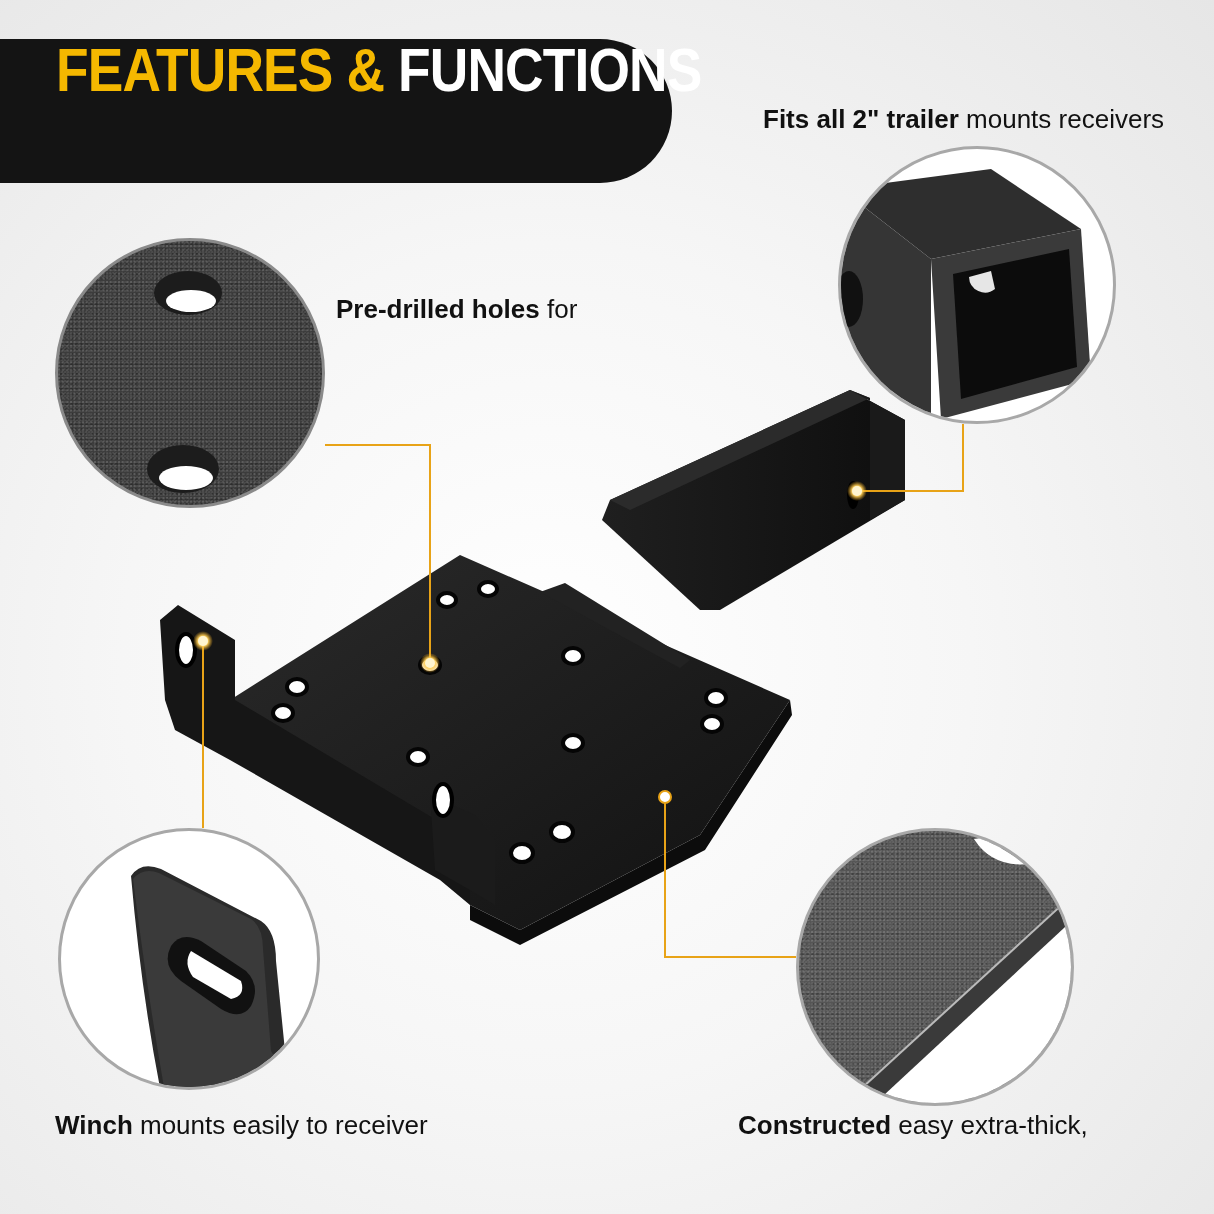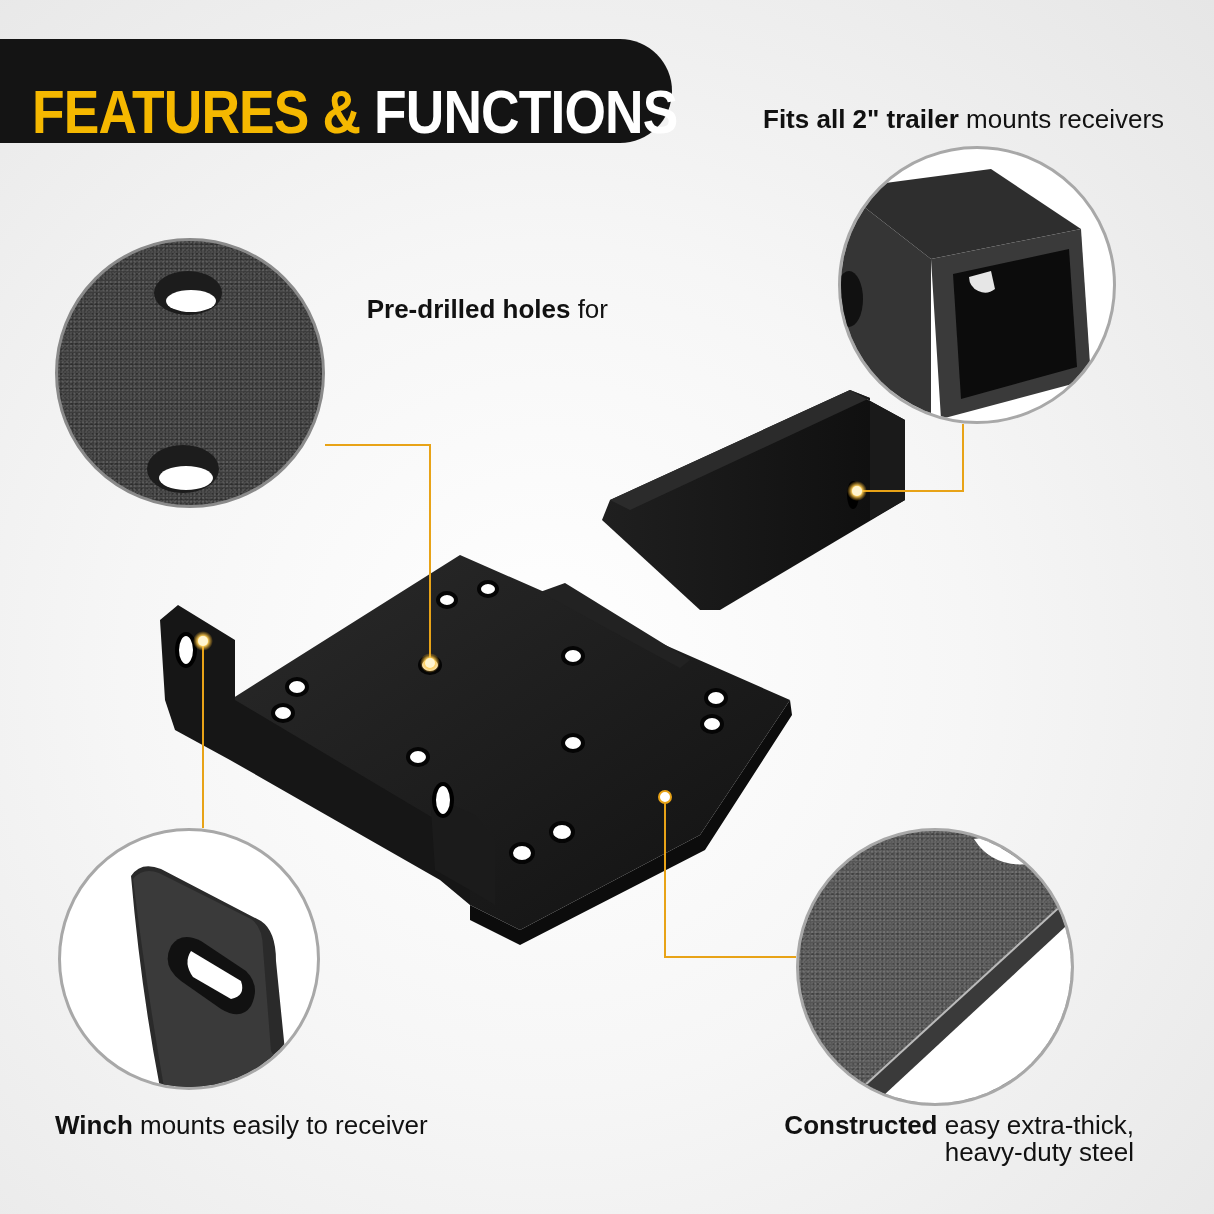--- a/index.html
+++ b/index.html
@@ -4,35 +4,35 @@
 <style>
   * { margin:0; padding:0; box-sizing:border-box; }
   html, body { width:1214px; height:1214px; overflow:hidden; }
   body {
     position:relative;
     background: radial-gradient(ellipse at 45% 55%, #ffffff 0%, #f6f6f6 45%, #e6e6e6 100%);
     font-family: "Liberation Sans", sans-serif;
     color:#111;
   }
   .banner {
-    position:absolute; left:0; top:39px; width:672px; height:104px;
+    position:absolute; left:0; top:39px; width:672px; height:144px;
     background:#141414; border-radius:0 72px 72px 0;
-    display:flex; align-items:flex-end; padding-left:32px;
+    display:flex; align-items:flex-start; padding-left:56px;
   }
   .banner-title {
     font-family: "Liberation Sans", sans-serif; font-weight:700;
     font-size:62px; letter-spacing:-1px; transform:scaleX(0.86); transform-origin:left center;
     white-space:nowrap; line-height:1;
   }
   .banner-title .hl { color:#f5b800; }
   .banner-title .wt { color:#ffffff; }
 
   .caption { position:absolute; font-size:26px; line-height:27px; color:#111; white-space:nowrap; }
   .caption b { font-weight:700; }
-  .caption.center { text-align:right; }
+  .caption.center { text-align:left; }
 
   .circle {
     position:absolute; border-radius:50%; overflow:hidden;
     border:3px solid #a8a8a8; background:#fff;
   }
   .texture {
     background-color:#3c3c3c;
     background-image:
       radial-gradient(circle at 20% 30%, rgba(255,255,255,.10) 1px, transparent 1.5px),
       radial-gradient(circle at 70% 60%, rgba(0,0,0,.25) 1px, transparent 1.5px),
@@ -55,21 +55,20 @@
   <b>Fits all 2" trailer</b><span> mounts receivers</span>
 </div>
 <div class="caption center" style="left:336px; top:296px; width:272px;">
   <div><b>Pre-drilled holes</b><span> for</span></div>
 </div>
 <div class="caption" style="left:55px; top:1112px;">
   <b>Winch</b><span> mounts easily to receiver</span>
 </div>
 <div class="caption center" style="left:738px; top:1112px; width:396px;">
   <div><b>Constructed</b><span> easy extra-thick,</span></div>
-  <div>heavy-duty steel</div>
 </div>
 
 <div class="circle texture" style="left:55px; top:238px; width:270px; height:270px; border-color:#8a8a8a;">
   <svg width="270" height="270">
     <ellipse cx="130" cy="52" rx="34" ry="22" fill="#1c1c1c"></ellipse>
     <ellipse cx="133" cy="60" rx="25" ry="11" fill="#fff"></ellipse>
     <ellipse cx="125" cy="228" rx="36" ry="24" fill="#1c1c1c"></ellipse>
     <ellipse cx="128" cy="237" rx="27" ry="12" fill="#fff"></ellipse>
   </svg>
 </div>

